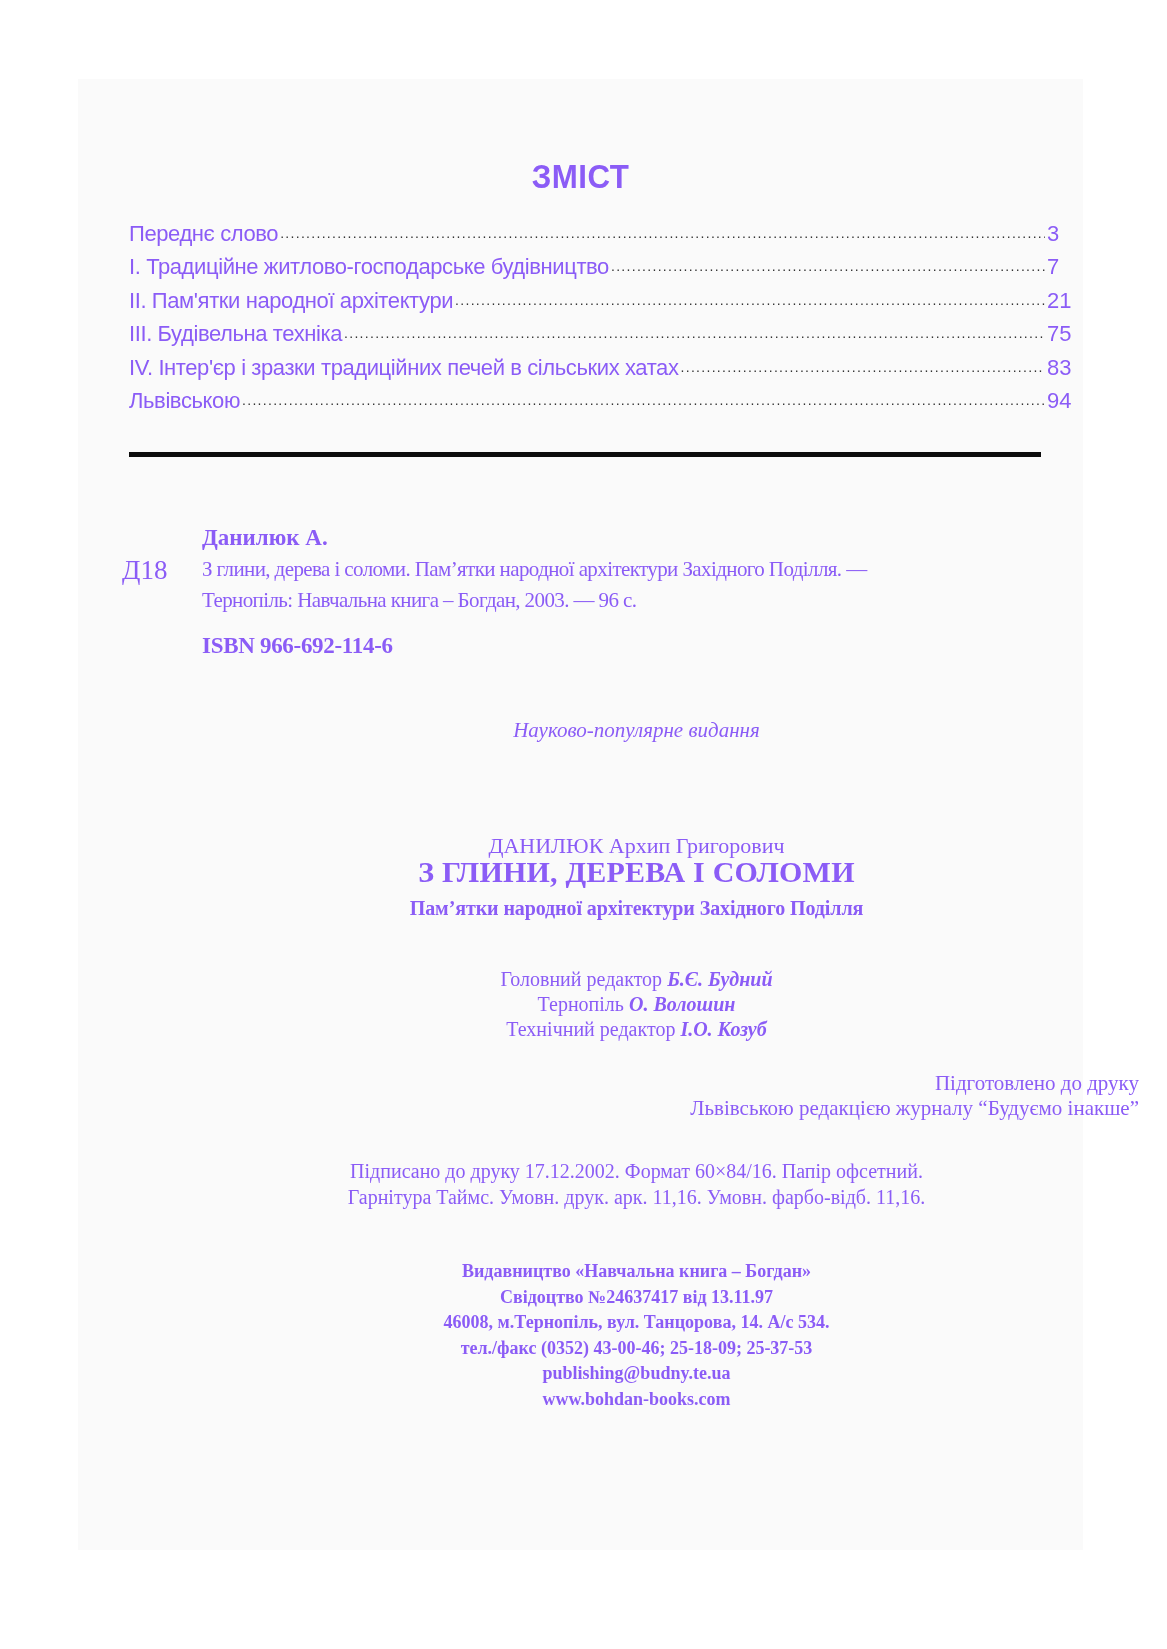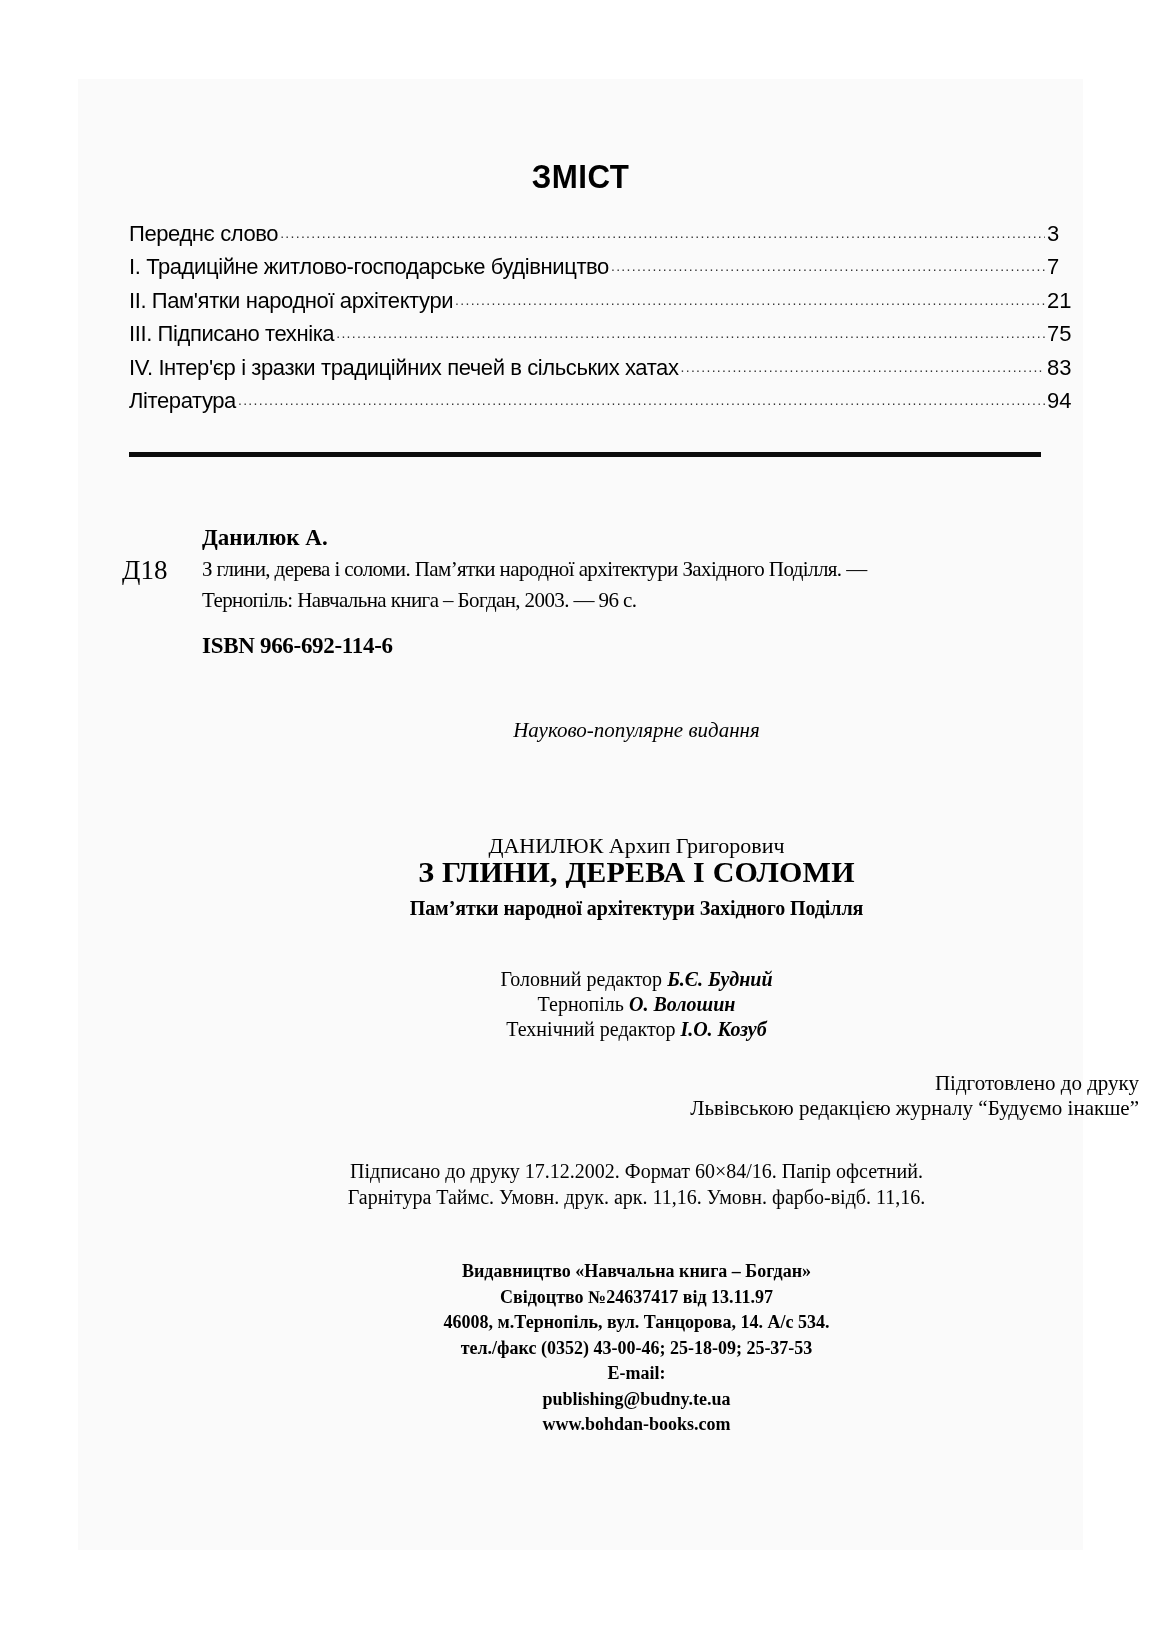--- a/index.html
+++ b/index.html
@@ -13,21 +13,21 @@
       position: relative;
       overflow: hidden;
     }
     .page {
       position: absolute;
       left: 78px;
       top: 79px;
       width: 1005px;
       height: 1471px;
       background: #fafafa;
-      color: #000000;
+      color: #8b5cf6;
     }
     
     .toc-title {
       position: absolute;
       left: 0;
       width: 100%;
       top: 78px;
       text-align: center;
       font-family: "Liberation Sans", sans-serif;
       font-weight: bold;
@@ -204,31 +204,31 @@
       <span class="toc-label">I. Традиційне житлово-господарське будівництво</span>
       <span class="toc-dots"></span>
       <span class="toc-page">7</span>
     </div>
     <div class="toc-row">
       <span class="toc-label">II. Пам'ятки народної архітектури</span>
       <span class="toc-dots"></span>
       <span class="toc-page">21</span>
     </div>
     <div class="toc-row">
-      <span class="toc-label">III. Підписано техніка</span>
+      <span class="toc-label">III. Будівельна техніка</span>
       <span class="toc-dots"></span>
       <span class="toc-page">75</span>
     </div>
     <div class="toc-row">
       <span class="toc-label">IV. Інтер'єр і зразки традиційних печей в сільських хатах</span>
       <span class="toc-dots"></span>
       <span class="toc-page">83</span>
     </div>
     <div class="toc-row">
-      <span class="toc-label">Література</span>
+      <span class="toc-label">Львівською</span>
       <span class="toc-dots"></span>
       <span class="toc-page">94</span>
     </div>
   </div>
 
   <div class="rule"></div>
 
   <div class="serif biblio-author">Данилюк А.</div>
   <div class="serif biblio-code">Д18</div>
   <div class="serif biblio-line l1">З глини, дерева і соломи. Пам’ятки народної архітектури Західного Поділля. —</div>
@@ -263,17 +263,17 @@
   <div class="serif center signed">
     <span>Підписано до друку 17.12.2002. Формат 60×84/16. Папір офсетний.</span>
     <span>Гарнітура Таймс. Умовн. друк. арк. 11,16. Умовн. фарбо-відб. 11,16.</span>
   </div>
 
   <div class="serif center publisher">
     <span>Видавництво «Навчальна книга – Богдан»</span>
     <span>Свідоцтво №24637417 від 13.11.97</span>
     <span>46008, м.Тернопіль, вул. Танцорова, 14. А/с 534.</span>
     <span>тел./факс (0352) 43-00-46; 25-18-09; 25-37-53</span>
-    <span><span>E-mail: </span><span class="email-val">publishing@budny.te.ua</span></span>
+    <span><span class="email-val">publishing@budny.te.ua</span></span>
     <span>www.bohdan-books.com</span>
   </div>
 
 </div>
 
 </body></html>

